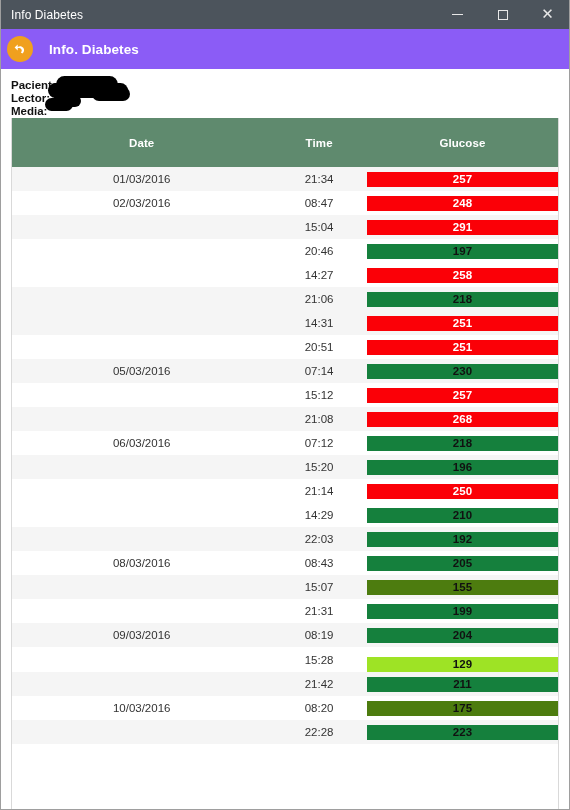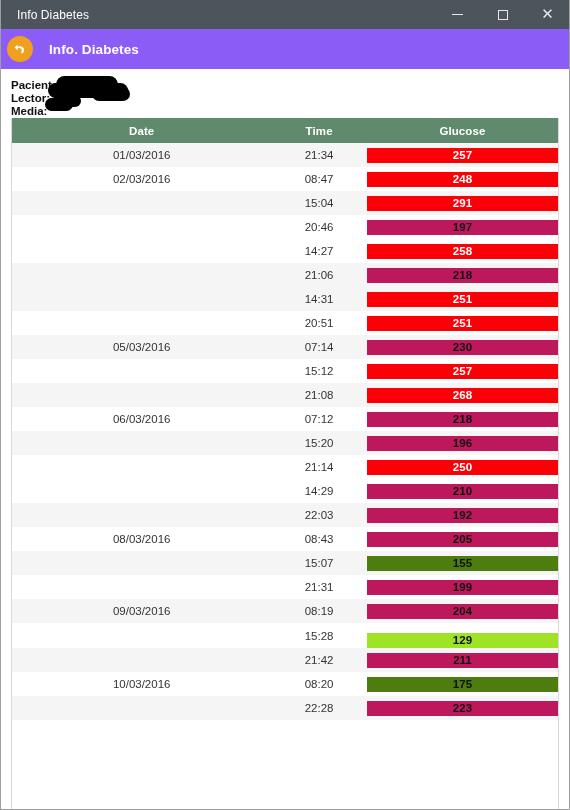--- a/index.html
+++ b/index.html
@@ -31,21 +31,21 @@
     height: 29px;
     background: #4c545c;
     display: flex;
     align-items: center;
     flex: 0 0 auto;
     position: relative;
   }
   .titlebar-text {
     color: #ffffff;
     font-size: 12px;
-    padding-left: 17px;
+    padding-left: 11px;
     letter-spacing: 0.1px;
     white-space: nowrap;
   }
   .titlebar-spacer { flex: 1 1 auto; }
   .winbtn {
     width: 45px;
     height: 29px;
     display: flex;
     align-items: center;
     justify-content: center;
@@ -142,21 +142,21 @@
     border-collapse: collapse;
     table-layout: fixed;
   }
   table.grid thead th {
     background: #5f8a6e;
     color: #ffffff;
     font-size: 11.5px;
     font-weight: bold;
     height: 25px;
     text-align: center;
-    padding: 0;
+    padding: 12px;
     letter-spacing: 0.1px;
   }
   col.c-date    { width: 47.5%; }
   col.c-time    { width: 17.5%; }
   col.c-glucose { width: 35%; }
 
   table.grid tbody td {
     height: 24px;
     padding: 0;
     font-size: 11.5px;
@@ -172,21 +172,21 @@
     height: 15px;
     line-height: 15px;
     font-size: 11.5px;
     font-weight: bold;
     text-align: center;
     display: block;
     width: 100%;
     box-sizing: border-box;
   }
   .bar.lvl-red    { background: #fb0007; color: #ffffff; }
-  .bar.lvl-orange { background: #be185d; color: #111111; }
+  .bar.lvl-orange { background: #15803d; color: #111111; }
   .bar.lvl-yellow { background: #4d7c0f; color: #111111; }
   .bar.lvl-green  { background: #9ee325; color: #111111; margin-top: 10px; }
 
   
   .frame-border {
     position: absolute;
     left: 0; top: 0; right: 0; bottom: 0;
     border: 1px solid #9e9e9e;
     border-top: none;
     pointer-events: none;

